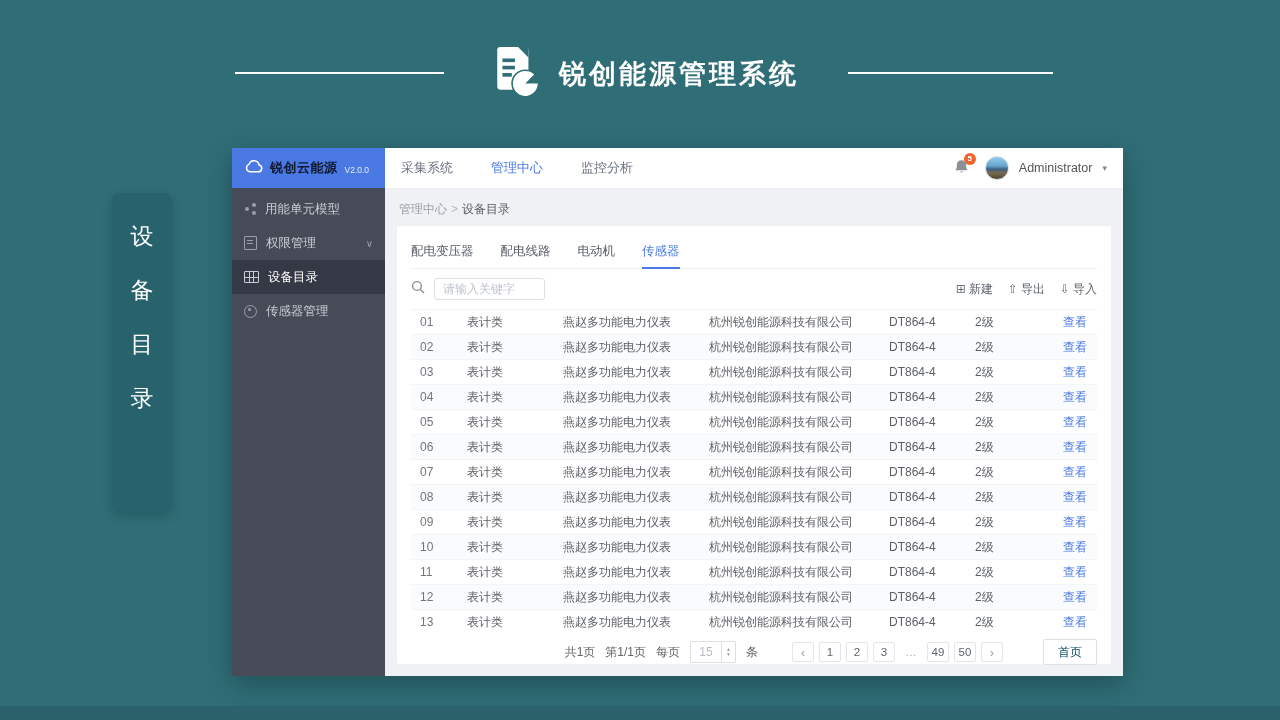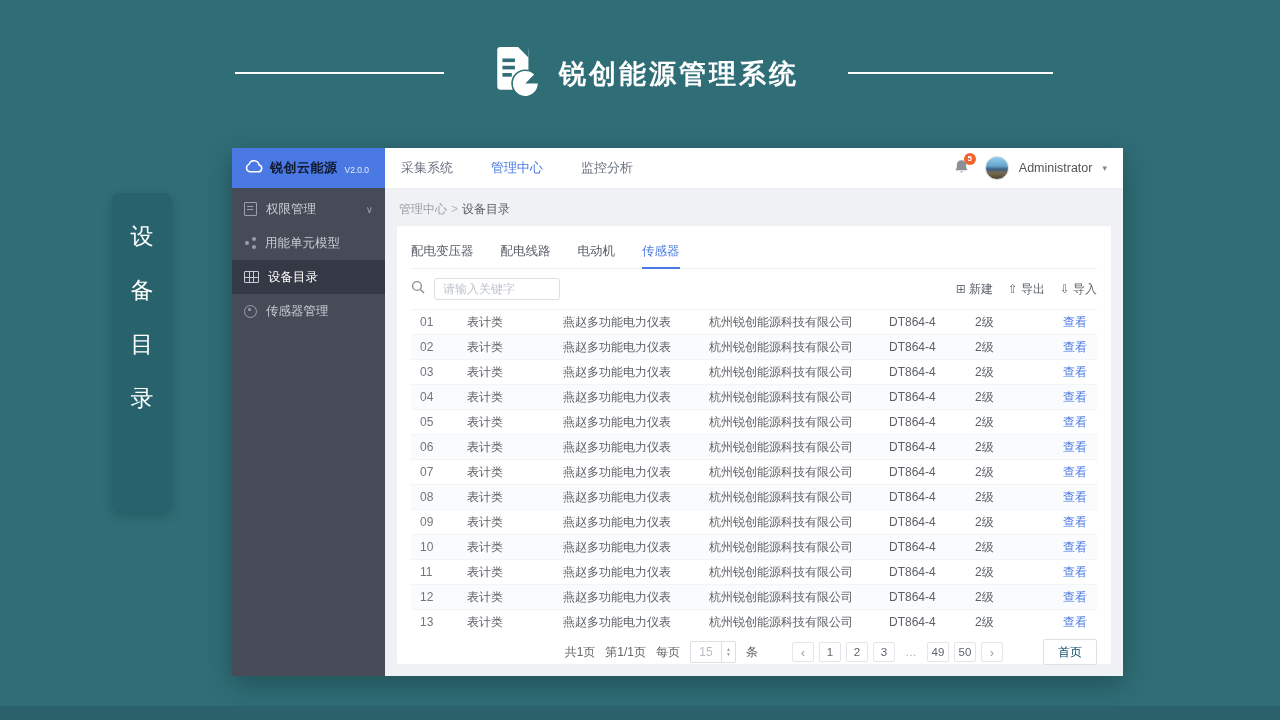--- a/index.html
+++ b/index.html
@@ -70,21 +70,21 @@
   .breadcrumb .current{color:#5a6068;}
   .breadcrumb .sep{margin:0 4px;color:#b3b9c0;}
   .panel{background:#fff;flex:1;border-radius:2px;padding:8px 14px;display:flex;flex-direction:column;min-height:0;box-sizing:border-box;}
 
   .tabs{height:34px;border-bottom:1px solid #ECEEF1;display:flex;gap:27px;align-items:center;flex-shrink:0;}
   .tab{font-size:12.5px;color:#555c64;cursor:pointer;height:100%;display:flex;align-items:center;position:relative;}
   .tab.active{color:#4A79E4;}
   .tab.active::after{content:"";position:absolute;left:0;right:0;bottom:-1px;height:2px;background:#4A79E4;}
 
   .toolbar{height:40px;display:flex;align-items:center;flex-shrink:0;}
-  .search-input{width:126px;height:22px;border:1px solid #dcdfe4;border-radius:3px;margin-left:9px;
+  .search-input{width:111px;height:22px;border:1px solid #dcdfe4;border-radius:3px;margin-left:9px;
      font-size:12px;color:#555;padding:0 8px;box-sizing:border-box;outline:none;font-family:inherit;}
   .search-input::placeholder{color:#bfc5cc;}
   .tool-buttons{margin-left:auto;display:flex;gap:15px;}
   .tool-btn{display:flex;align-items:center;gap:3px;font-size:12px;color:#5c6268;cursor:pointer;background:none;border:none;padding:0;font-family:inherit;}
   .tool-btn .glyph{font-size:12px;color:#6a7078;}
 
   .grid-row{display:grid;grid-template-columns:56px 96px 146px 180px 86px 88px 1fr;align-items:center;}
   .thead{height:24px;flex-shrink:0;}
   .thead span{font-size:12px;color:#9BA2AB;white-space:nowrap;overflow:hidden;}
   .thead span::before{content:"|";color:#E2E6EA;margin-right:8px;font-size:11px;}
@@ -149,29 +149,29 @@
           <svg width="18" height="13" viewBox="0 0 18 13">
             <path d="M4.5 11.8 h8.8 a3.4 3.4 0 0 0 .8-6.7 A5.2 5.2 0 0 0 4 4.4 A3.9 3.9 0 0 0 4.5 11.8 Z" fill="none" stroke="#ffffff" stroke-width="1.5" stroke-linejoin="round"></path>
           </svg>
         </span>
         <span class="app-name">锐创云能源</span>
         <span class="app-version">V2.0.0</span>
       </div>
       <div class="side-menu">
 
           <div class="side-item">
+            <span class="mi share-icon"></span>
+            <span>用能单元模型</span>
+            <span class="suffix"></span>
+          </div>
+
+          <div class="side-item">
             <span class="mi doc-lines-icon"></span>
             <span>权限管理</span>
             <span class="suffix">∨</span>
-          </div>
-
-          <div class="side-item">
-            <span class="mi share-icon"></span>
-            <span>用能单元模型</span>
-            <span class="suffix"></span>
           </div>
 
           <div class="side-item active">
             <span class="mi grid-icon"></span>
             <span>设备目录</span>
             <span class="suffix"></span>
           </div>
 
           <div class="side-item">
             <span class="mi target-icon"></span>

